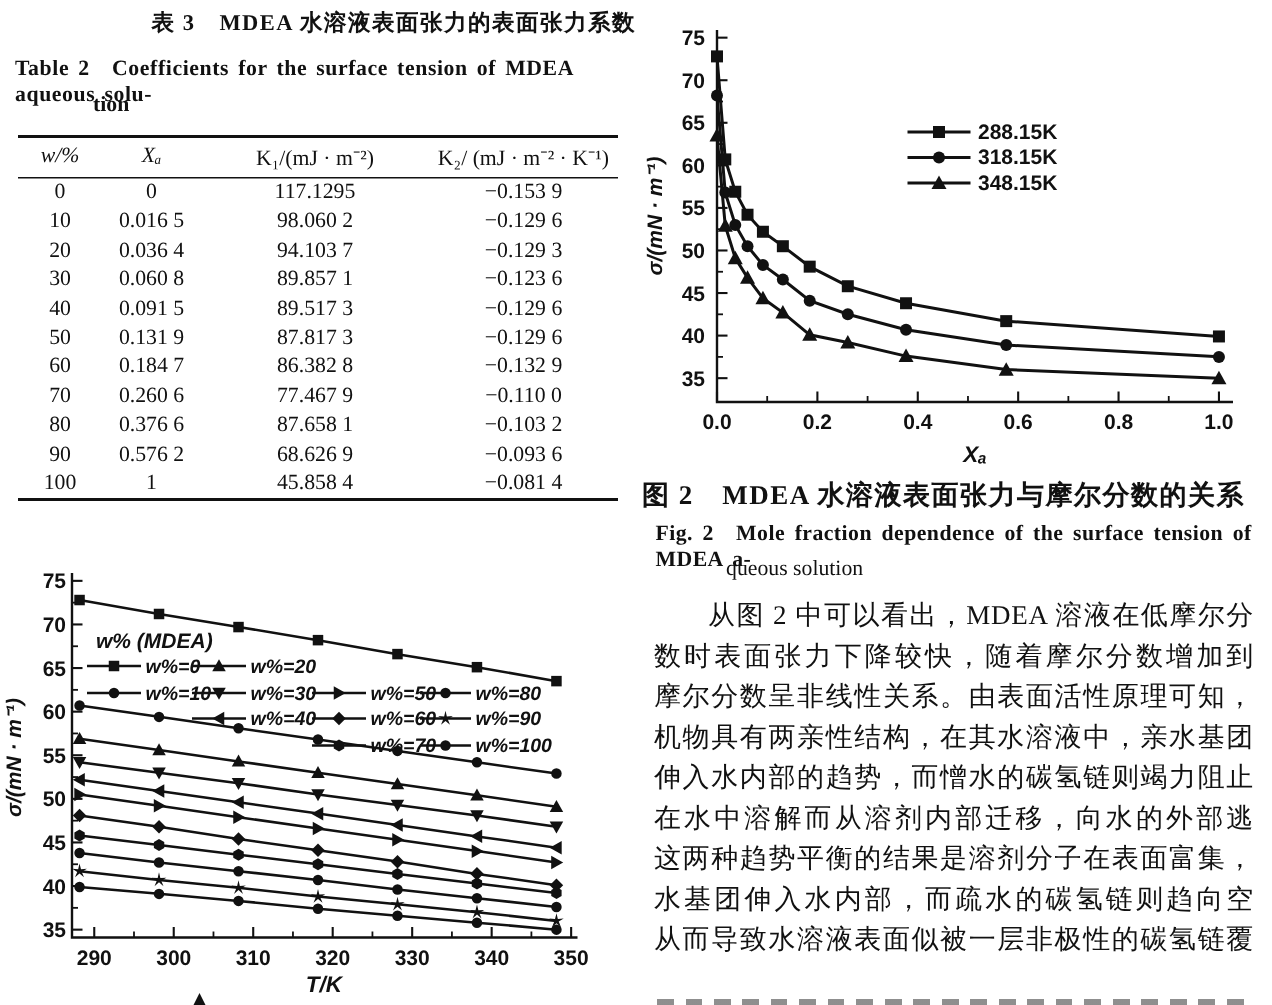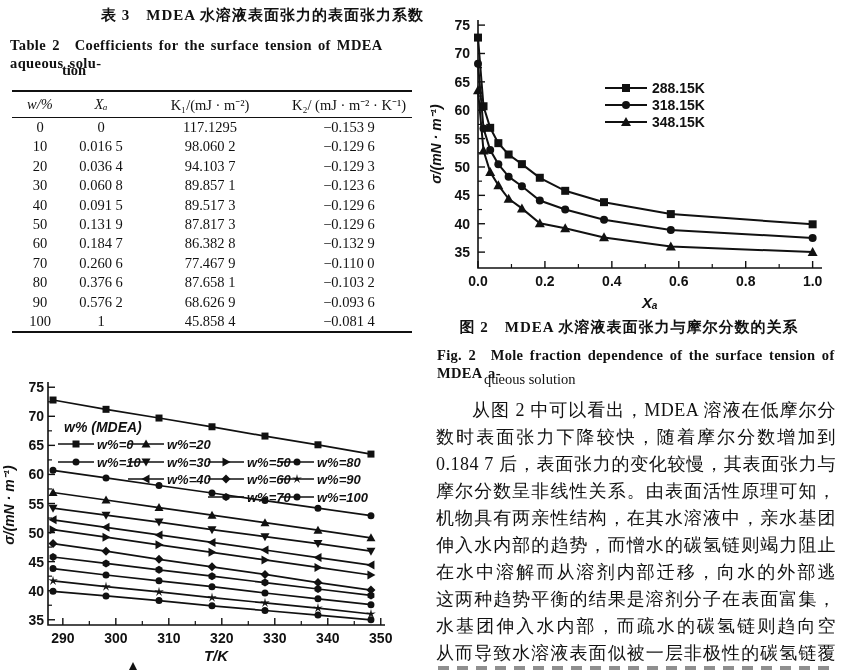--- a/index.html
+++ b/index.html
@@ -24,21 +24,21 @@
   col.c1{width:56px}col.c2{width:66px}col.c3{width:152px}col.c4{width:126px}
 
   
   svg{position:absolute;overflow:visible;}
   #fig1-svg{left:0;top:345px;}
   #fig2-svg{left:424px;top:0;}
   svg text{font-family:"Liberation Sans",sans-serif;fill:#111;}
 
   
   #fig2-caption-zh{left:424px;top:318px;width:410px;text-align:center;
-    font-weight:bold;font-size:15px;letter-spacing:1px;}
+    font-weight:bold;font-size:18px;letter-spacing:1px;}
   #fig2-caption-en1{left:437px;top:346px;font-weight:bold;font-size:14.5px;
     letter-spacing:.3px;word-spacing:2.5px;}
   #fig2-caption-en2{left:484px;top:371px;font-weight:normal;font-size:14.5px;}
   #paragraph{left:436px;top:397px;width:400px;}
   .para-line{font-size:18px;line-height:27px;height:27px;overflow:hidden;
     text-align:justify;text-align-last:justify;letter-spacing:.5px;}
   .para-line.first{text-indent:2em;}
 
   
   #cutoff-caption-mark{left:129px;top:662px;width:0;height:0;
@@ -409,21 +409,20 @@
     <text x="317" y="501.5" font-size="13" font-weight="700" font-style="italic">w%=100</text>
   </svg>
 
 <div class="abs" id="fig2-caption-zh">图 2　MDEA 水溶液表面张力与摩尔分数的关系</div>
 <div class="abs" id="fig2-caption-en1">Fig. 2　Mole fraction dependence of the surface tension of MDEA a-</div>
 <div class="abs" id="fig2-caption-en2">queous solution</div>
 
 <div class="abs" id="paragraph">
     <div class="para-line first">从图 2 中可以看出，MDEA 溶液在低摩尔分</div>
     <div class="para-line">数时表面张力下降较快，随着摩尔分数增加到</div>
-    <div class="para-line">0.184 7 后，表面张力的变化较慢，其表面张力与</div>
     <div class="para-line">摩尔分数呈非线性关系。由表面活性原理可知，有</div>
     <div class="para-line">机物具有两亲性结构，在其水溶液中，亲水基团有</div>
     <div class="para-line">伸入水内部的趋势，而憎水的碳氢链则竭力阻止其</div>
     <div class="para-line">在水中溶解而从溶剂内部迁移，向水的外部逃离。</div>
     <div class="para-line">这两种趋势平衡的结果是溶剂分子在表面富集，亲</div>
     <div class="para-line">水基团伸入水内部，而疏水的碳氢链则趋向空气，</div>
     <div class="para-line">从而导致水溶液表面似被一层非极性的碳氢链覆</div>
   </div>
 
 <div class="abs" id="cutoff-caption-mark"></div>

